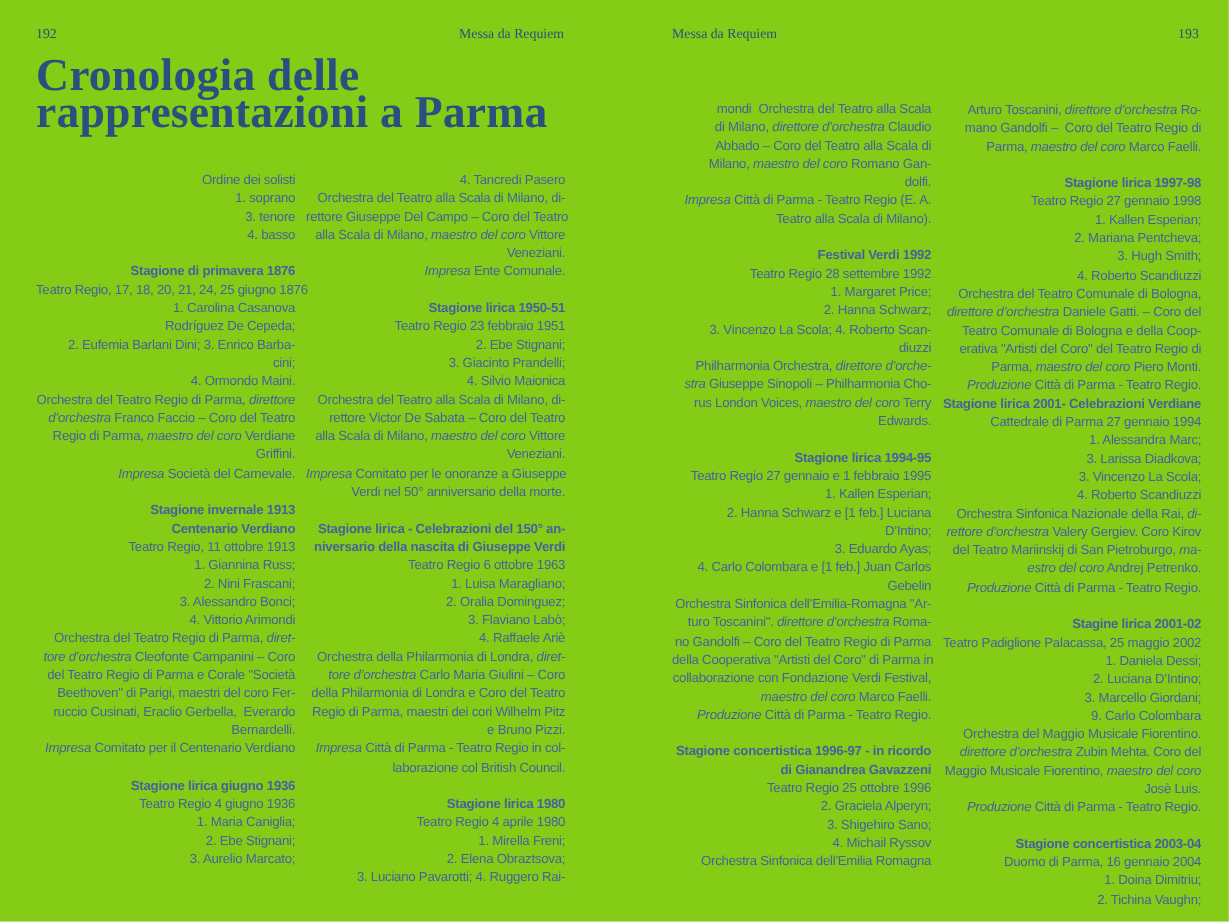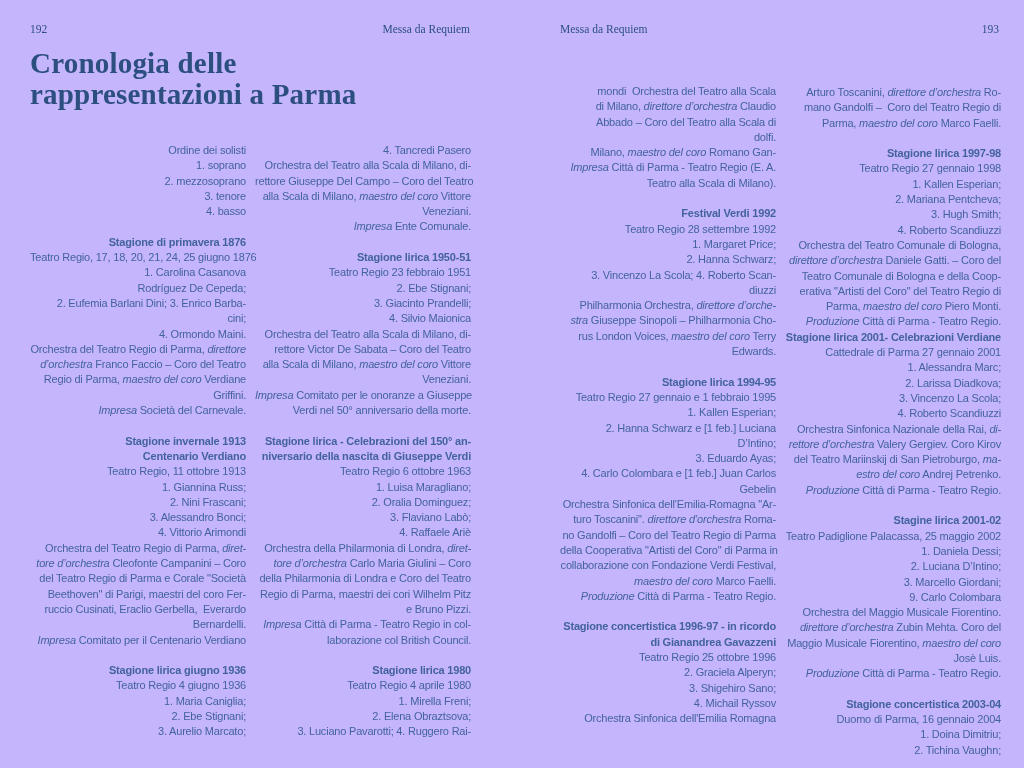--- a/index.html
+++ b/index.html
@@ -1,33 +1,33 @@
 <!DOCTYPE html>
 <html style="--title-color: #2d4f7f; --body-color: #44639e;"><head>
 <meta charset="utf-8">
 <style>
   html,body { margin:0; padding:0; background:#e8e8e8; }
   .sheet {
     position:relative; width:1024px; height:768px; margin:0 auto;
-    background:#c4b5fd; overflow:hidden;
+    background:#84cc16; overflow:hidden;
     font-family:"Liberation Sans", sans-serif;
   }
   .runner {
     position:absolute; top:23px;
     font-family:"Liberation Serif", serif;
     font-size:11.5px; color:var(--title-color);
   }
   .pagenum-left  { left:30px; }
   .runhead-left  { left:255px; width:215px; text-align:right; }
   .runhead-right { left:560px; }
   .pagenum-right { left:785px; width:214px; text-align:right; }
   .doc-title {
     position:absolute; left:30px; top:48px; width:450px;
     font-family:"Liberation Serif", serif;
-    font-size:29px; line-height:31px; font-weight:600;
+    font-size:38px; line-height:31px; font-weight:600;
     color:var(--title-color); letter-spacing:0.2px;
   }
   .col {
     position:absolute; width:216px;
     font-size:11px; line-height:15.3px; letter-spacing:-0.2px;
     color:var(--body-color);
     text-align:right;
   }
   .col-1 { left:30px;  top:143px; }
   .col-2 { left:255px; top:143px; }
@@ -51,21 +51,20 @@
 
   <div class="doc-title">
     <div>Cronologia delle</div>
     <div>rappresentazioni a Parma</div>
   </div>
 
   <div class="col col-1">
       <div class="block body">
         <div class="line"><span>Ordine dei solisti</span></div>
         <div class="line ind"><span>1. soprano</span></div>
-        <div class="line ind"><span>2. mezzosoprano</span></div>
         <div class="line ind"><span>3. tenore</span></div>
         <div class="line ind"><span>4. basso</span></div>
       </div>
       <div class="block h gap">
         <div class="line"><span>Stagione di primavera 1876</span></div>
       </div>
       <div class="block body">
         <div class="line"><span>Teatro Regio, 17, 18, 20, 21, 24, 25 giugno 1876</span></div>
         <div class="line ind"><span>1. Carolina Casanova</span></div>
         <div class="line ind"><span>Rodríguez De Cepeda;</span></div>
@@ -156,22 +155,22 @@
         <div class="line ind"><span>1. Mirella Freni;</span></div>
         <div class="line ind"><span>2. Elena Obraztsova;</span></div>
         <div class="line ind"><span>3. Luciano Pavarotti; 4. Ruggero Rai-</span></div>
       </div>
     </div>
   <div class="col col-3">
       <div class="block body">
         <div class="line ind"><span>mondi  Orchestra del Teatro alla Scala</span></div>
         <div class="line ind"><span>di Milano, </span><em>direttore d’orchestra</em><span> Claudio</span></div>
         <div class="line ind"><span>Abbado – Coro del Teatro alla Scala di</span></div>
+        <div class="line ind"><span>Milano, </span><em>maestro del coro</em><span> Romano Gan-</span></div>
         <div class="line ind"><span>dolfi.</span></div>
-        <div class="line ind"><span>Milano, </span><em>maestro del coro</em><span> Romano Gan-</span></div>
         <div class="line"><em>Impresa</em><span> Città di Parma - Teatro Regio (E. A.</span></div>
         <div class="line"><span>Teatro alla Scala di Milano).</span></div>
       </div>
       <div class="block h gap">
         <div class="line"><span>Festival Verdi 1992</span></div>
       </div>
       <div class="block body">
         <div class="line"><span>Teatro Regio 28 settembre 1992</span></div>
         <div class="line ind"><span>1. Margaret Price;</span></div>
         <div class="line ind"><span>2. Hanna Schwarz;</span></div>
@@ -232,23 +231,23 @@
         <div class="line"><em>direttore d’orchestra</em><span> Daniele Gatti. – Coro del</span></div>
         <div class="line"><span>Teatro Comunale di Bologna e della Coop-</span></div>
         <div class="line"><span>erativa "Artisti del Coro" del Teatro Regio di</span></div>
         <div class="line"><span>Parma, </span><em>maestro del coro</em><span> Piero Monti.</span></div>
         <div class="line"><em>Produzione</em><span> Città di Parma - Teatro Regio.</span></div>
       </div>
       <div class="block h">
         <div class="line"><span>Stagione lirica 2001- Celebrazioni Verdiane</span></div>
       </div>
       <div class="block body">
-        <div class="line"><span>Cattedrale di Parma 27 gennaio 2001</span></div>
+        <div class="line"><span>Cattedrale di Parma 27 gennaio 1994</span></div>
         <div class="line ind"><span>1. Alessandra Marc;</span></div>
-        <div class="line ind"><span>2. Larissa Diadkova;</span></div>
+        <div class="line ind"><span>3. Larissa Diadkova;</span></div>
         <div class="line ind"><span>3. Vincenzo La Scola;</span></div>
         <div class="line ind"><span>4. Roberto Scandiuzzi</span></div>
         <div class="line"><span>Orchestra Sinfonica Nazionale della Rai, </span><em>di-</em></div>
         <div class="line"><em>rettore d’orchestra</em><span> Valery Gergiev. Coro Kirov</span></div>
         <div class="line"><span>del Teatro Mariinskij di San Pietroburgo, </span><em>ma-</em></div>
         <div class="line"><em>estro del coro</em><span> Andrej Petrenko.</span></div>
         <div class="line"><em>Produzione</em><span> Città di Parma - Teatro Regio.</span></div>
       </div>
       <div class="block h gap">
         <div class="line"><span>Stagine lirica 2001-02</span></div>

